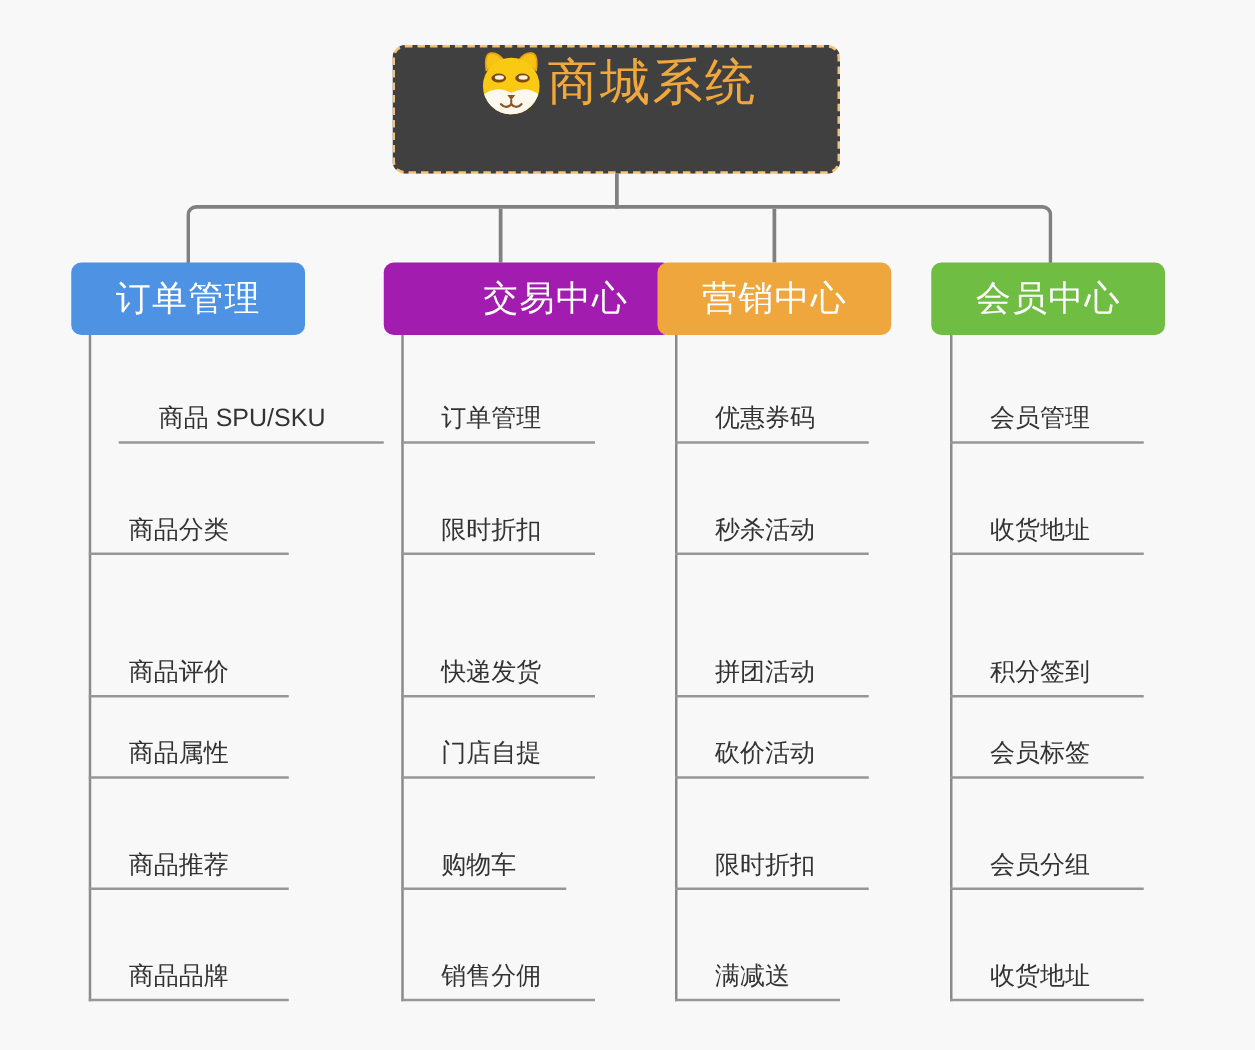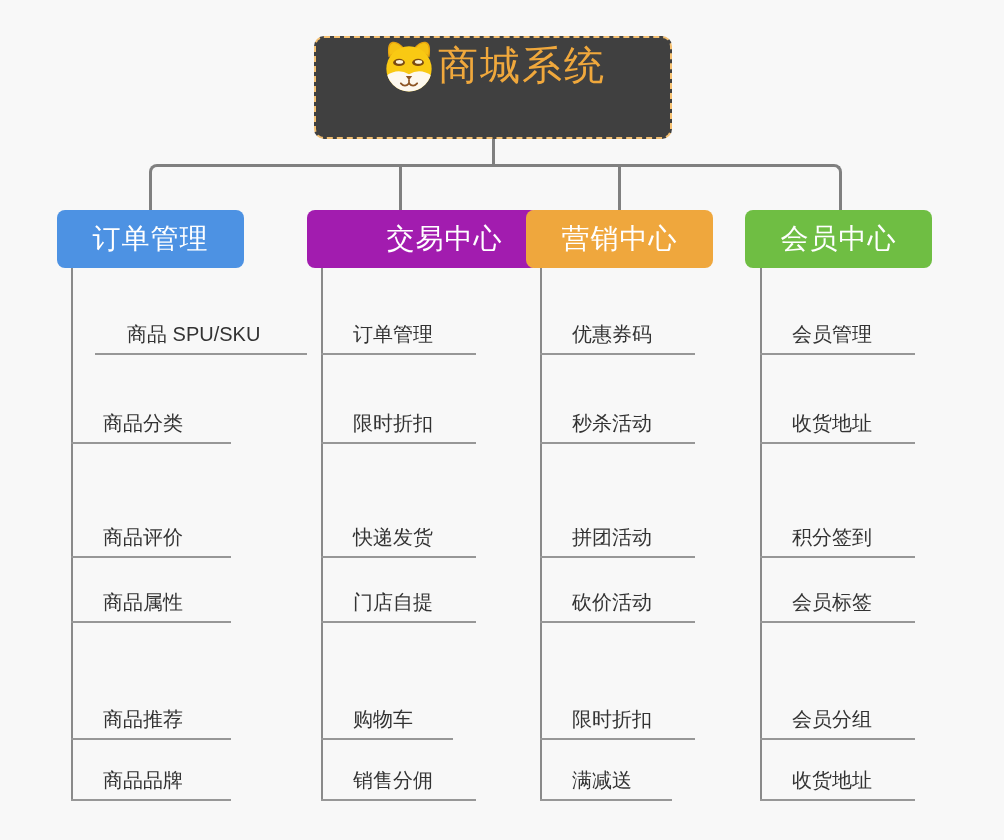--- a/index.html
+++ b/index.html
@@ -85,21 +85,21 @@
   .c0{left:71px;width:160px;}
   .c1{left:321px;}
   .c2{left:540px;}
   .c3{left:760px;}
   .leaf.wide{width:212px;margin-left:24px;}
   .leaf.narrow{width:132px;}
   .r0{top:311px;}
   .r1{top:400px;}
   .r2{top:514px;}
   .r3{top:579px;}
-  .r4{top:696px;}
+  .r4{top:668px;}
   .r5{top:757px;}
 </style>
 </head>
 <body>
 
 <div class="canvas">
 
   <div class="root-node">
     <span class="root-icon">
       <svg viewBox="0 0 64 64" width="58" height="58" aria-hidden="true">

